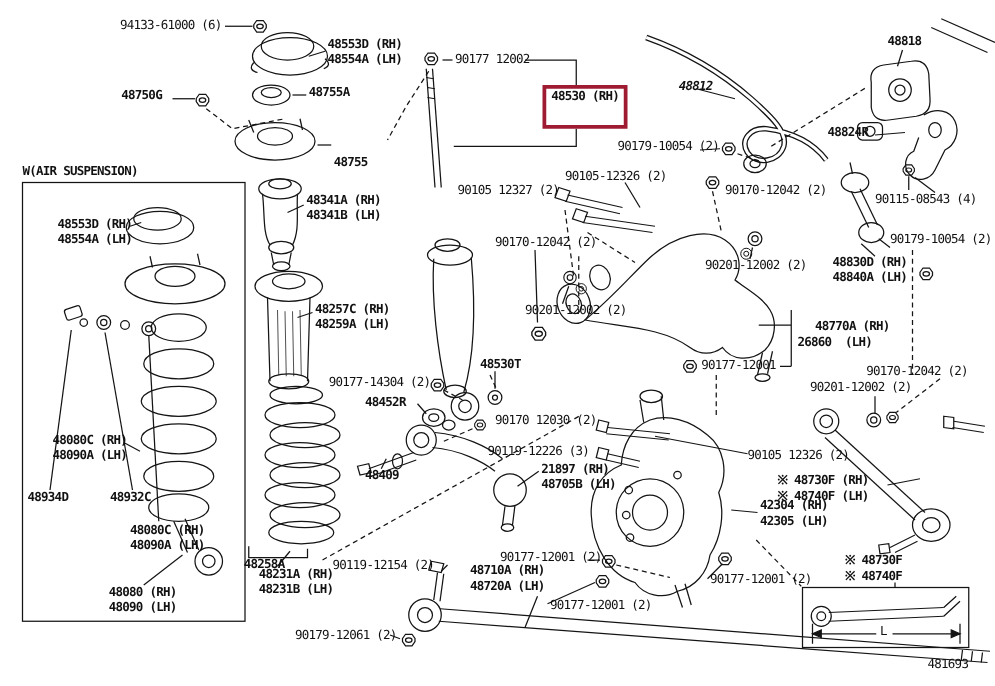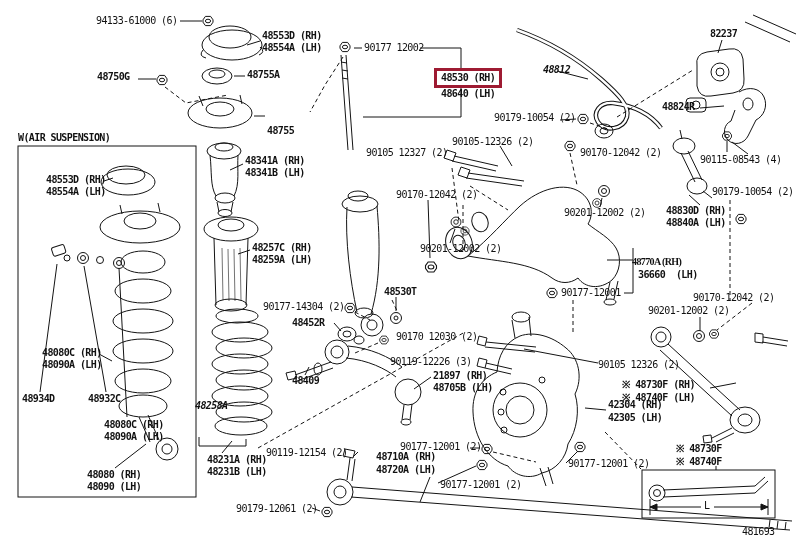--- a/index.html
+++ b/index.html
@@ -12,21 +12,21 @@
   #labels{position:absolute;left:0;top:0;width:796px;height:451px;}
   .lbl{
     position:absolute;
     font-size:10px;line-height:10px;letter-spacing:-0.6px;
     color:#111;white-space:pre;
   }
   .lbl.b{font-weight:bold;}
   .lbl.hl{
     border:3px solid #0ea5e9;
     background:#fff;
-    padding:2px 4px 2px 4px;
+    padding:2px 4px 17px 4px;
     margin-left:-7px;margin-top:-6px;
     z-index:5;
   }
 </style>
 </head>
 <body>
 
 <div class="stage">
 
   <svg width="796" height="549" viewBox="0 0 796 549">
@@ -339,42 +339,42 @@
       <div class="lbl" style="left: 96px; top: 16px;">94133-61000 (6)</div>
       <div class="lbl b" style="left: 262px; top: 31px;">48553D (RH)</div>
       <div class="lbl b" style="left: 262px; top: 43px;">48554A (LH)</div>
       <div class="lbl" style="left: 364px; top: 43px;">90177 12002</div>
       <div class="lbl b" style="left: 97px; top: 72px;">48750G</div>
       <div class="lbl b" style="left: 247px; top: 70px;">48755A</div>
       <div class="lbl b hl" style="left: 441px; top: 74px; border-color: rgb(158, 27, 50);">48530 (RH)</div>
       <div class="lbl b" style="left: 441px; top: 89px;">48640 (LH)</div>
       <div class="lbl b" style="left: 267px; top: 110px; margin-top: 16px;">48755</div>
       <div class="lbl b" style="left: 543px; top: 65px; font-style: italic;">48812</div>
-      <div class="lbl b" style="left: 710px; top: 29px;">82237</div>
+      <div class="lbl b" style="left: 710px; top: 29px;">48818</div>
       <div class="lbl b" style="left: 662px; top: 102px;">48824R</div>
       <div class="lbl b" style="left: 18px; top: 133px;">W(AIR SUSPENSION)</div>
       <div class="lbl" style="left: 494px; top: 113px;">90179-10054 (2)</div>
       <div class="lbl" style="left: 452px; top: 137px;">90105-12326 (2)</div>
       <div class="lbl" style="left: 366px; top: 148px;">90105 12327 (2)</div>
       <div class="lbl" style="left: 580px; top: 148px;">90170-12042 (2)</div>
       <div class="lbl" style="left: 700px; top: 155px;">90115-08543 (4)</div>
       <div class="lbl b" style="left: 245px; top: 156px;">48341A (RH)</div>
       <div class="lbl b" style="left: 245px; top: 168px;">48341B (LH)</div>
       <div class="lbl b" style="left: 46px; top: 175px;">48553D (RH)</div>
       <div class="lbl b" style="left: 46px; top: 187px;">48554A (LH)</div>
       <div class="lbl" style="left: 396px; top: 190px;">90170-12042 (2)</div>
       <div class="lbl" style="left: 712px; top: 187px;">90179-10054 (2)</div>
       <div class="lbl b" style="left: 666px; top: 206px;">48830D (RH)</div>
       <div class="lbl b" style="left: 666px; top: 218px;">48840A (LH)</div>
       <div class="lbl" style="left: 564px; top: 208px;">90201-12002 (2)</div>
       <div class="lbl b" style="left: 252px; top: 243px;">48257C (RH)</div>
       <div class="lbl b" style="left: 252px; top: 255px;">48259A (LH)</div>
       <div class="lbl" style="left: 420px; top: 244px;">90201-12002 (2)</div>
-      <div class="lbl b" style="left: 632px; top: 257px; font-family: Liberation Serif, serif;">48770A (RH)</div>
-      <div class="lbl b" style="left: 638px; top: 270px;">36660  (LH)</div>
+      <div class="lbl b" style="left: 652px; top: 257px;">48770A (RH)</div>
+      <div class="lbl b" style="left: 638px; top: 270px;">26860  (LH)</div>
       <div class="lbl" style="left: 538px; top: 288px; margin-left: 23px;">90177-12001</div>
       <div class="lbl b" style="left: 384px; top: 287px;">48530T</div>
       <div class="lbl" style="left: 693px; top: 293px;">90170-12042 (2)</div>
       <div class="lbl" style="left: 263px; top: 302px;">90177-14304 (2)</div>
       <div class="lbl" style="left: 648px; top: 306px;">90201-12002 (2)</div>
       <div class="lbl b" style="left: 292px; top: 318px;">48452R</div>
       <div class="lbl" style="left: 396px; top: 332px;">90170 12030 (2)</div>
       <div class="lbl b" style="left: 42px; top: 348px;">48080C (RH)</div>
       <div class="lbl b" style="left: 42px; top: 360px;">48090A (LH)</div>
       <div class="lbl" style="left: 390px; top: 357px;">90119-12226 (3)</div>
@@ -383,21 +383,21 @@
       <div class="lbl b" style="left: 433px; top: 383px;">48705B (LH)</div>
       <div class="lbl b" style="left: 292px; top: 376px;">48409</div>
       <div class="lbl b" style="left: 622px; top: 380px;">※ 48730F (RH)</div>
       <div class="lbl b" style="left: 622px; top: 393px;">※ 48740F (LH)</div>
       <div class="lbl b" style="left: 22px; top: 394px;">48934D</div>
       <div class="lbl b" style="left: 88px; top: 394px;">48932C</div>
       <div class="lbl b" style="left: 608px; top: 400px;">42304 (RH)</div>
       <div class="lbl b" style="left: 608px; top: 413px;">42305 (LH)</div>
       <div class="lbl b" style="left: 104px; top: 420px;">48080C (RH)</div>
       <div class="lbl b" style="left: 104px; top: 432px;">48090A (LH)</div>
-      <div class="lbl b" style="left: 195px; top: 401px; font-style: italic;">48258A</div>
+      <div class="lbl b" style="left: 195px; top: 447px;">48258A</div>
       <div class="lbl" style="left: 400px; top: 442px;">90177-12001 (2)</div>
       <div class="lbl" style="left: 266px; top: 448px;">90119-12154 (2)</div>
       <div class="lbl b" style="left: 207px; top: 455px;">48231A (RH)</div>
       <div class="lbl b" style="left: 207px; top: 467px;">48231B (LH)</div>
       <div class="lbl b" style="left: 376px; top: 452px;">48710A (RH)</div>
       <div class="lbl b" style="left: 376px; top: 465px;">48720A (LH)</div>
       <div class="lbl b" style="left: 676px; top: 444px;">※ 48730F</div>
       <div class="lbl b" style="left: 676px; top: 457px;">※ 48740F</div>
       <div class="lbl" style="left: 568px; top: 459px;">90177-12001 (2)</div>
       <div class="lbl b" style="left: 87px; top: 470px;">48080 (RH)</div>

